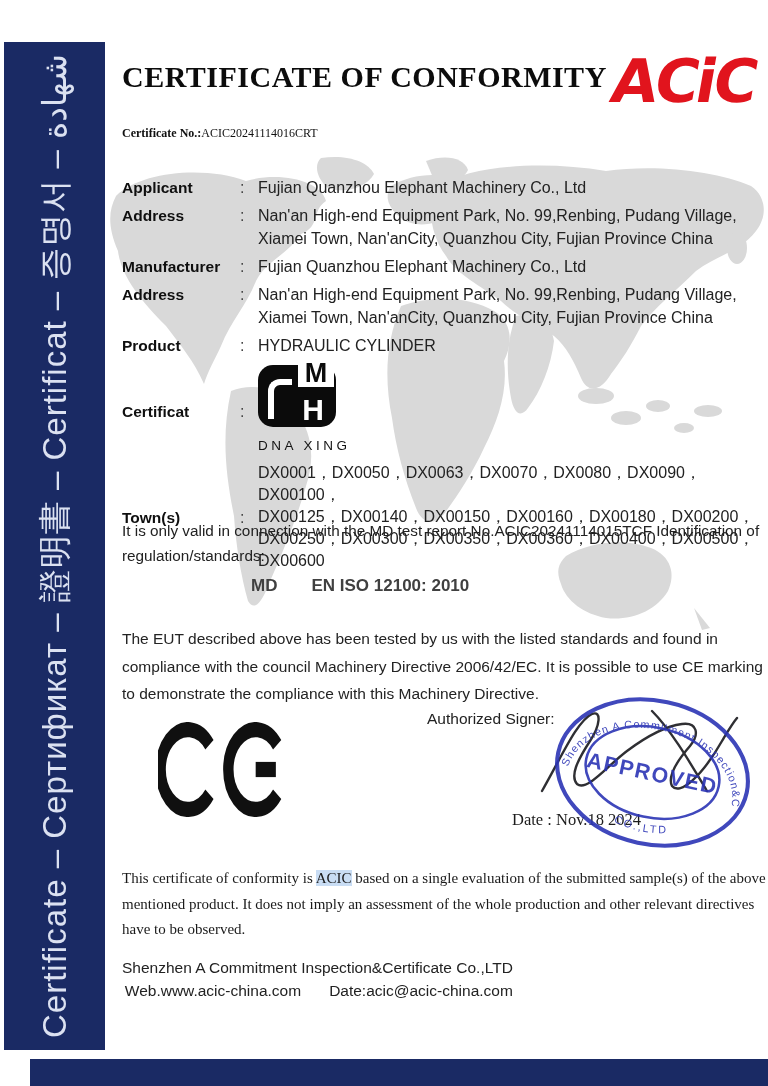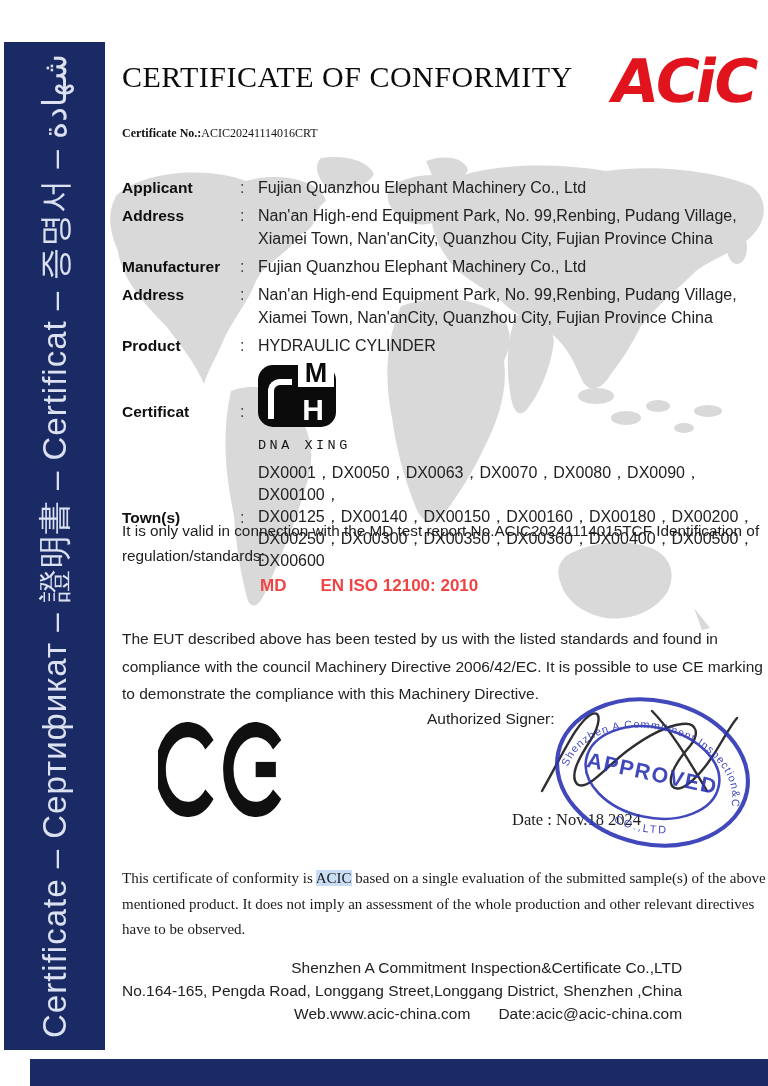--- a/index.html
+++ b/index.html
@@ -11,21 +11,21 @@
   .map{position:absolute;left:96px;top:156px;z-index:0;}
   
   .sidebar{position:absolute;left:4px;top:42px;width:101px;height:1008px;background:#1a2a64;z-index:2;}
   .sidebar-text{
     position:absolute;left:50%;top:50%;transform:translate(-50%,-50%) rotate(-90deg);
     white-space:nowrap;font-size:33px;letter-spacing:1px;color:#dbe1f1;
     font-family:"Liberation Sans",sans-serif;
   }
   
   .title{position:absolute;left:122px;top:60px;font-family:"Liberation Serif",serif;
-    font-weight:normal;font-size:30px;letter-spacing:.5px;color:#0c0c0c;z-index:1;}
+    font-weight:bold;font-size:30px;letter-spacing:.5px;color:#0c0c0c;z-index:1;}
   .acic-logo{position:absolute;left:612px;top:50px;z-index:1;color:#e1141d;
     font-family:"DejaVu Sans",sans-serif;font-weight:bold;font-size:60px;line-height:62px;
     transform:skewX(-10deg);letter-spacing:-3px;}
   .certno{position:absolute;left:122px;top:126px;z-index:1;font-family:"Liberation Serif",serif;font-size:12px;color:#111;}
   .certno .lbl{font-weight:bold;}
   
   .fields{position:absolute;left:122px;top:176px;width:650px;z-index:1;}
   .row{display:flex;line-height:23px;font-size:16px;color:#222;}
   .row .lbl{width:118px;font-family:Liberation Sans, sans-serif;font-weight:bold;font-size:15.5px;color:#0f0f0f;flex:none;}
   .row .col{width:18px;color:#444;flex:none;}
@@ -35,26 +35,26 @@
   
   .tm-wrap{display:inline-block;}
   .tm-logo{width:78px;height:62px;background:#0b0b0b;border-radius:15px;position:relative;}
   .tm-notch{position:absolute;top:-6px;right:2px;width:36px;height:28px;background:#ffffff;
     display:flex;align-items:center;justify-content:center;}
   .tm-m{font-weight:bold;font-size:27px;color:#0b0b0b;font-family:"Liberation Sans",sans-serif;line-height:26px;}
   .tm-h{position:absolute;bottom:2px;right:12px;color:#fff;font-weight:bold;font-size:30px;
     font-family:"Liberation Sans",sans-serif;line-height:30px;}
   .tm-trunk{position:absolute;left:10px;top:14px;width:18px;height:34px;
     border-left:6px solid #fff;border-top:6px solid #fff;border-top-left-radius:12px;}
-  .tm-caption{margin-top:7px;font-size:13.5px;letter-spacing:3.5px;color:#141414;font-weight:500;font-family:Liberation Mono, monospace;}
+  .tm-caption{margin-top:7px;font-size:13.5px;letter-spacing:3.5px;color:#141414;font-weight:500;}
   
   .models .val div{line-height:22px;}
   
   .validity{position:absolute;left:122px;top:519px;width:662px;font-size:15.3px;line-height:24.5px;color:#222;z-index:1;}
-  .standards{position:absolute;left:260px;top:576px;font-size:17px;font-weight:bold;color:#ef4444;z-index:1;}
+  .standards{position:absolute;left:251px;top:576px;font-size:17px;font-weight:bold;color:#404040;z-index:1;}
   .standards .std{margin-left:34px;}
   .eut{position:absolute;left:122px;top:625px;width:652px;font-size:15.5px;line-height:27.5px;color:#232323;z-index:1;}
   
   .ce{position:absolute;left:158px;top:722px;z-index:1;}
   .auth{position:absolute;left:427px;top:710px;font-size:15.5px;color:#222;z-index:1;}
   .signature{position:absolute;left:532px;top:696px;z-index:3;}
   .stamp{position:absolute;left:550px;top:690px;z-index:4;transform:rotate(12deg);opacity:.9;}
   .date{position:absolute;left:512px;top:810px;font-family:"Liberation Serif",serif;font-size:16.5px;color:#1c1c1c;z-index:2;}
   
   .disclaimer{position:absolute;left:122px;top:866px;width:650px;font-family:"Liberation Serif",serif;
@@ -209,19 +209,18 @@
   <text font-size="10.5" fill="#2c35b5" letter-spacing="2" text-anchor="middle" font-family="Liberation Sans, sans-serif">
     <textPath href="#stamp-arc-bottom" startOffset="50%">CO.,LTD</textPath>
   </text>
   <text x="100" y="88" text-anchor="middle" font-size="21" font-weight="bold" letter-spacing="1.5" fill="#2c35b5" font-family="Liberation Sans, sans-serif">APPROVED</text>
 </svg>
 
 <div class="disclaimer"><span>This certificate of conformity is </span><span class="hl">ACIC</span><span> based on a single evaluation of the submitted sample(s) of the above mentioned product. It does not imply an assessment of the whole production and other relevant directives have to be observed.</span></div>
 
 <div class="footer">
   <div>Shenzhen A Commitment Inspection&amp;Certificate Co.,LTD</div>
-  <div>No.164-165, Pengda Road, Longgang Street,Longgang District, Shenzhen ,China</div>
   <div>
     <span>Web.www.acic-china.com</span><span class="gap"></span><span>Date:acic@acic-china.com</span>
   </div>
 </div>
 
 <div class="bottom-bar"></div>
 
 </body></html>

